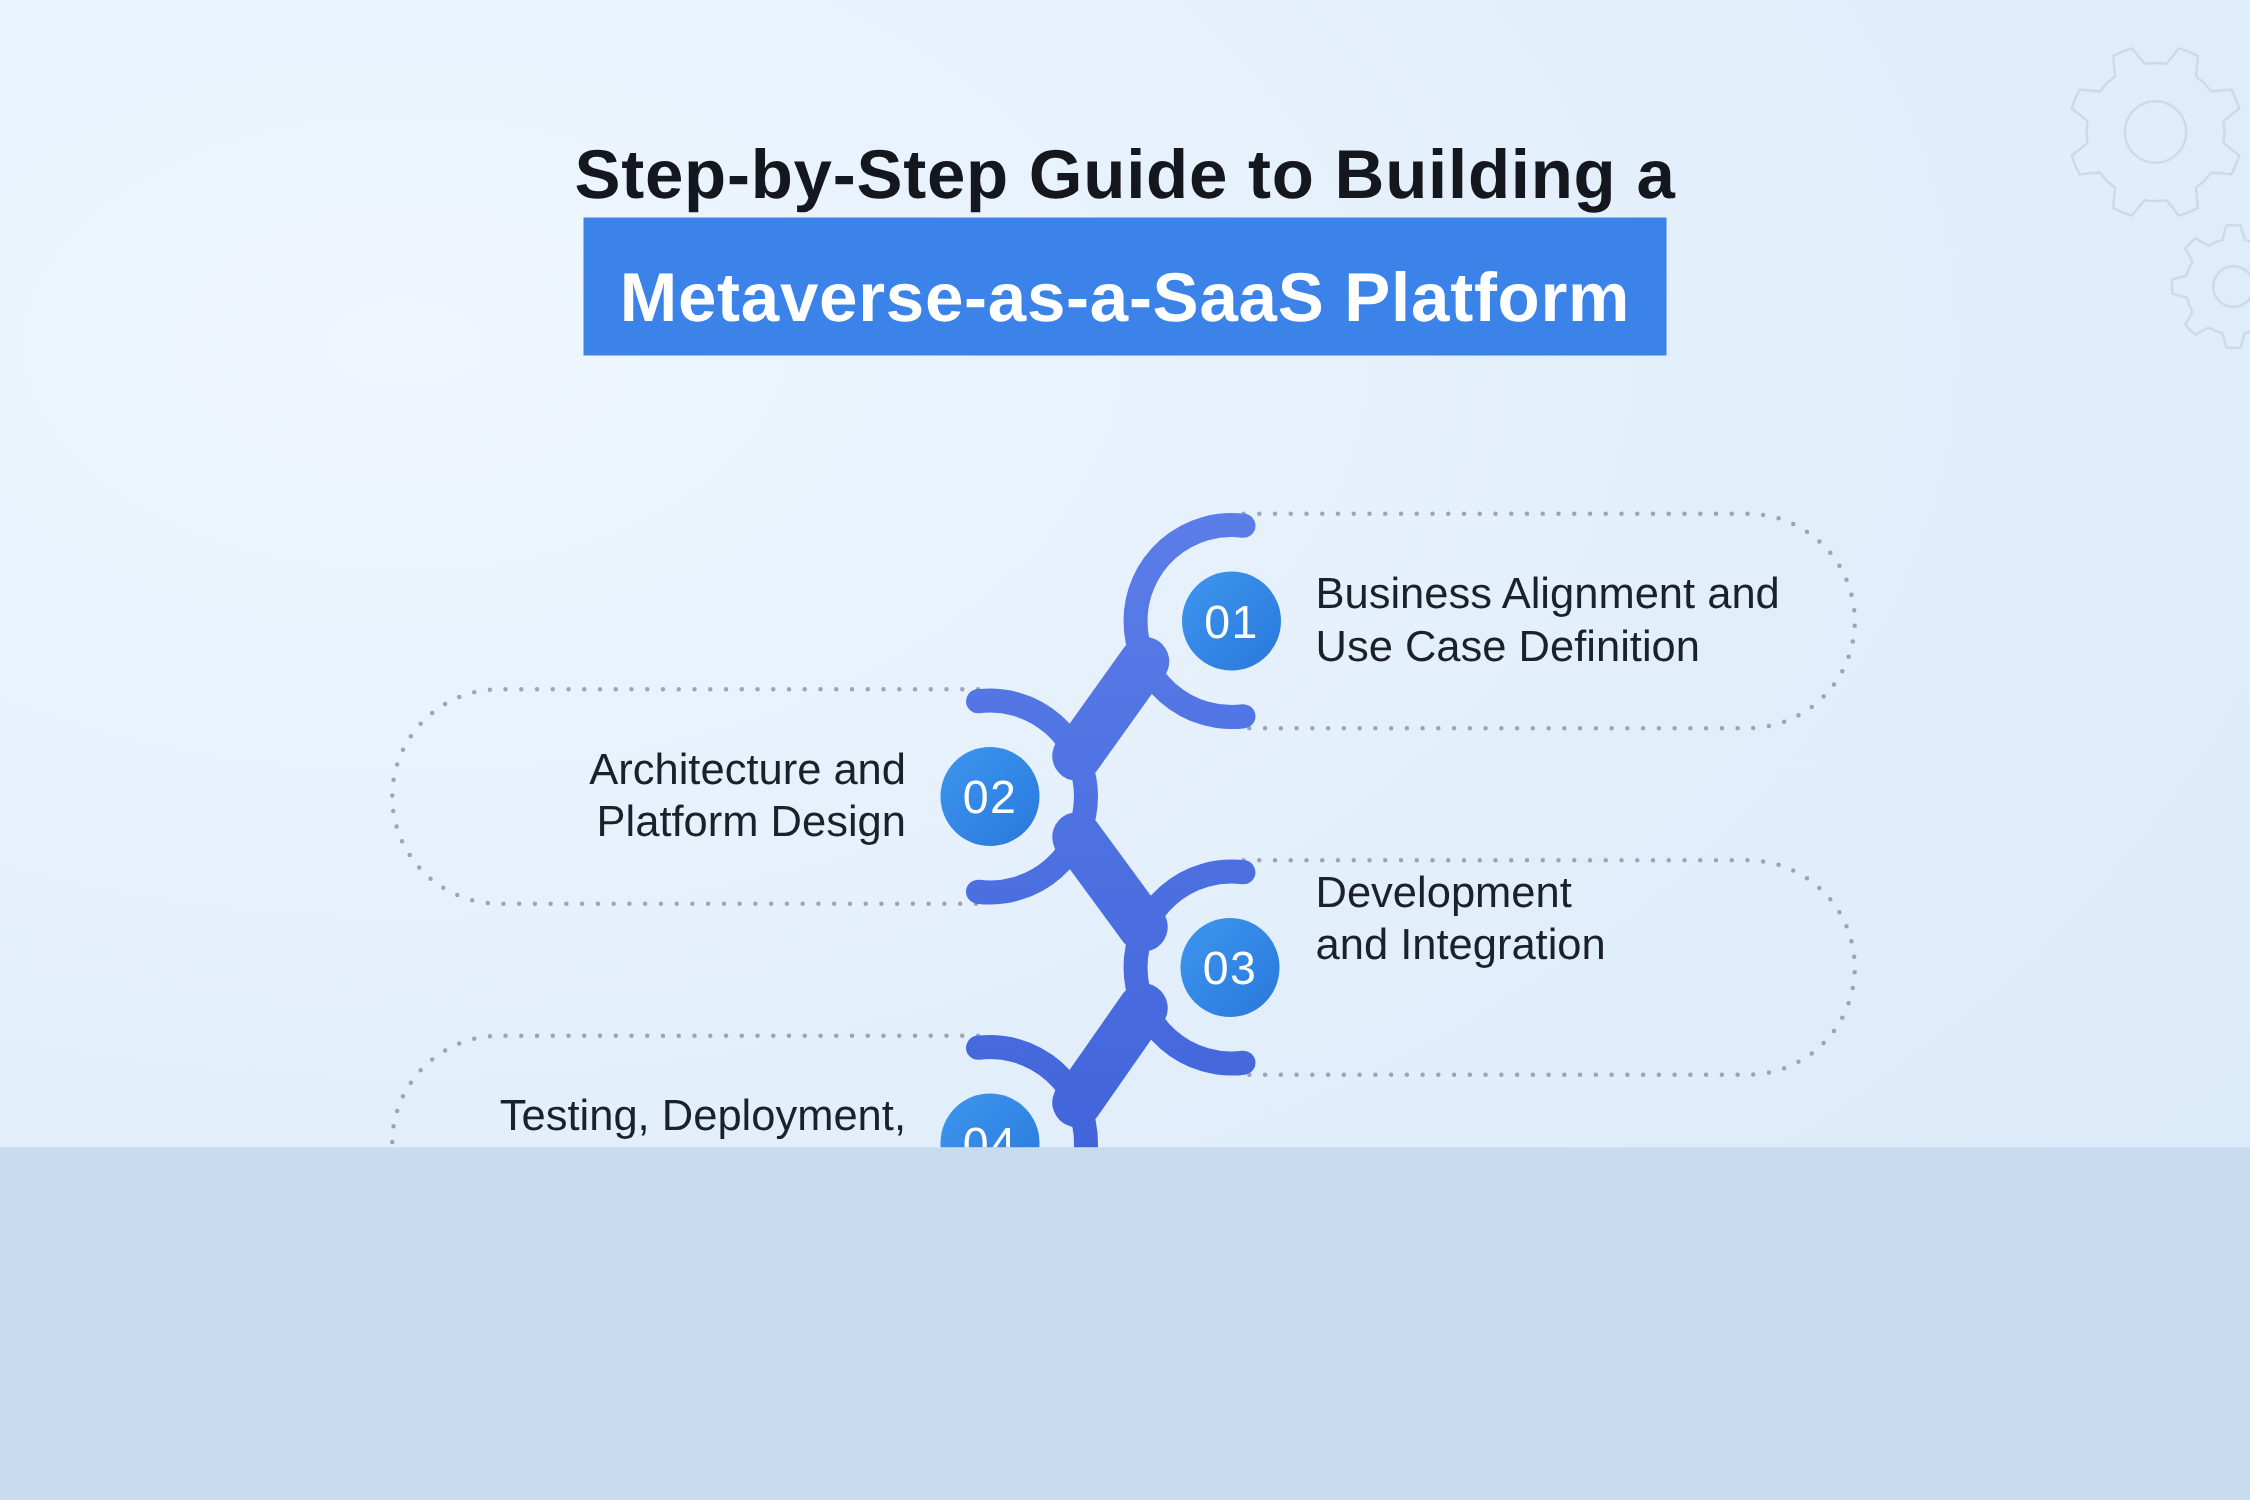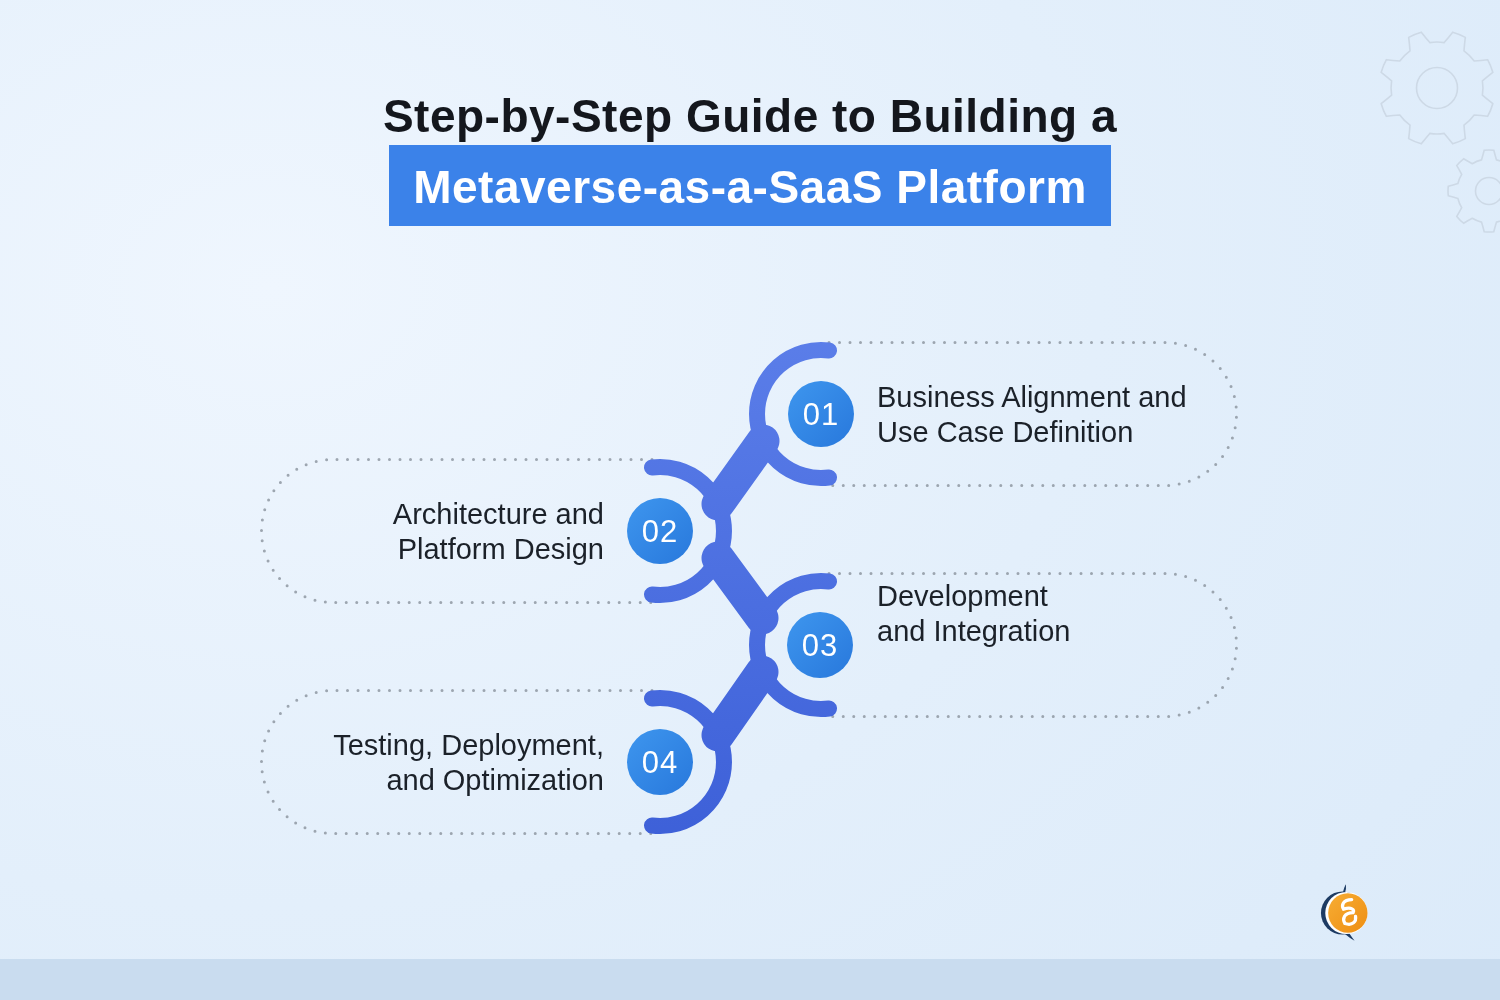--- a/index.html
+++ b/index.html
@@ -1,27 +1,27 @@
 <!DOCTYPE html>
 <html><head>
 <meta charset="utf-8">
 <style>
   html,body{margin:0;padding:0;background:#c9dcef;}
   .canvas{
-    position:relative;width:1500px;height:959px;overflow:hidden;
+    position:relative;width:1500px;height:765px;overflow:hidden;
     background:radial-gradient(120% 140% at 18% 30%, #eff6fe 0%, #e3effb 46%, #d9e9f9 100%);
     font-family:"Liberation Sans", sans-serif;
   }
   .title-wrap{position:absolute;left:0;top:88px;width:100%;text-align:center;}
   .title-line1{
     font-size:46px;font-weight:bold;color:#14171d;letter-spacing:.5px;line-height:57px;margin:0;
   }
   .title-ribbon{
     display:inline-block;background:#3b82e9;color:#ffffff;font-size:46px;font-weight:bold;
-    letter-spacing:.5px;padding:16px 24px 13px;line-height:52px;
+    letter-spacing:.5px;padding:27px 24px 13px;line-height:52px;
   }
   .diagram-svg{position:absolute;left:0;top:0;}
   .step-label{
     position:absolute;font-size:29px;line-height:34.5px;font-weight:500;color:#1b2129;
     white-space:pre-line;transform:translateY(-50%);
   }
   .step-label.right-side{text-align:left;}
   .step-label.left-side{text-align:right;width:340px;}
   .step-num{
     font-family:"Liberation Sans", sans-serif;font-size:31px;fill:#ffffff;letter-spacing:1px;

